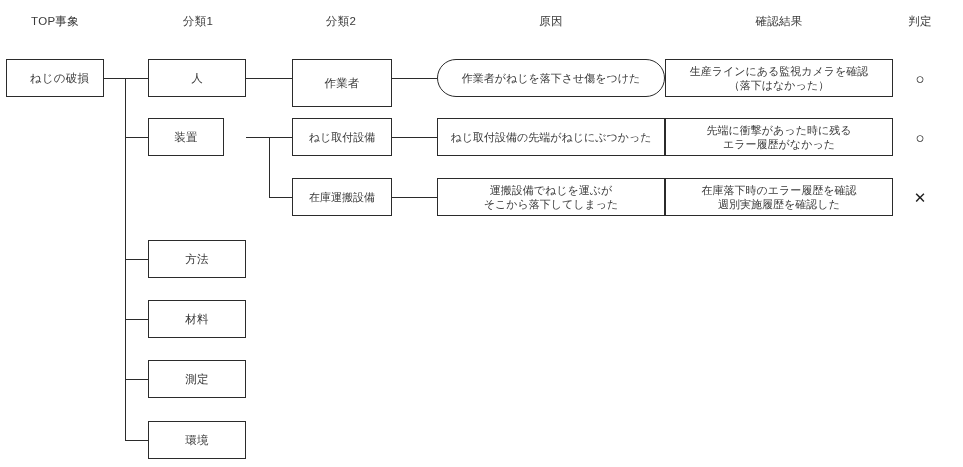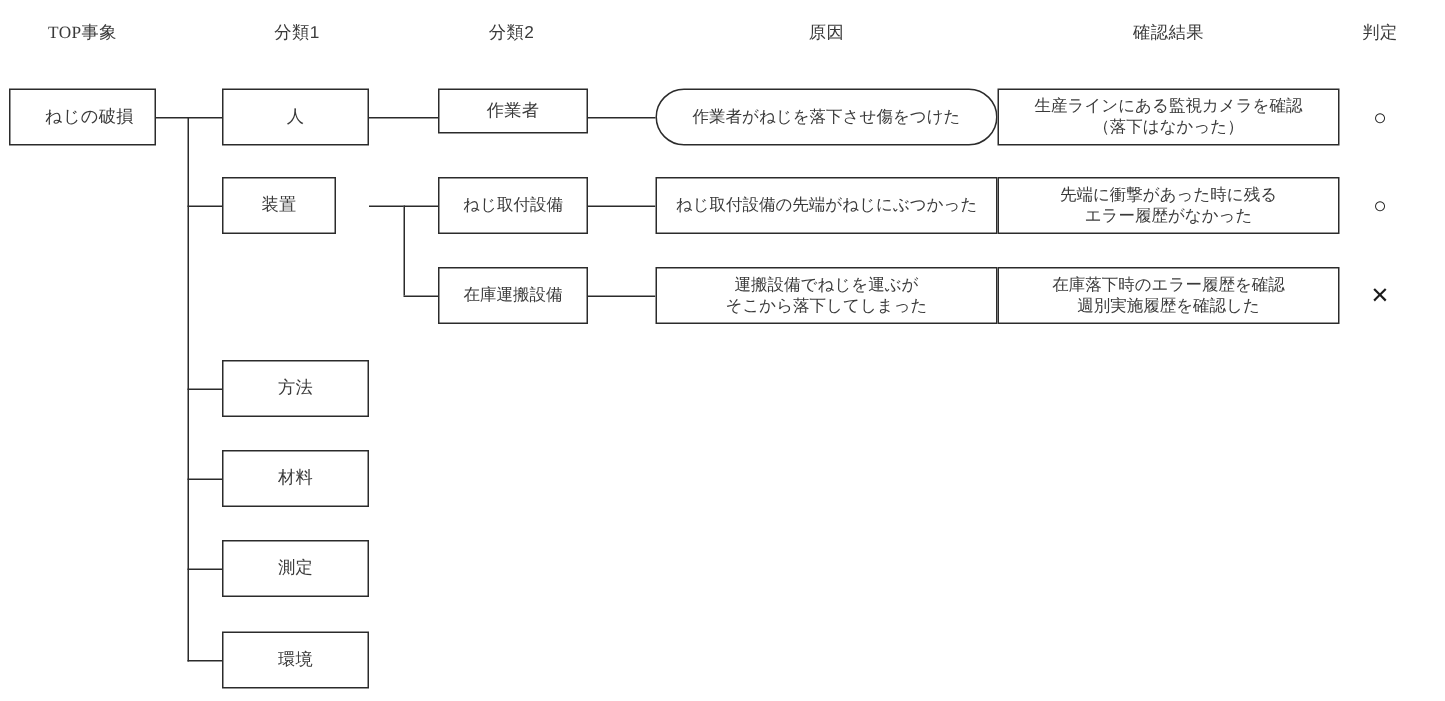--- a/index.html
+++ b/index.html
@@ -60,21 +60,21 @@
     text-align: center;
     width: 24px;
   }
   .mark.cross { font-size: 15px; font-weight: bold; }
 </style>
 </head>
 <body>
 
 <div id="canvas">
 
-  <div class="col-header" style="left:12px; top:14px; width:86px;font-family:Liberation Serif, serif;">TOP事象</div>
+  <div class="col-header" style="left:12px; top:14px; width:86px;">TOP事象</div>
   <div class="col-header" style="left:155px; top:14px; width:86px;">分類1</div>
   <div class="col-header" style="left:298px; top:14px; width:86px;">分類2</div>
   <div class="col-header" style="left:456px; top:14px; width:190px;">原因</div>
   <div class="col-header" style="left:684px; top:14px; width:190px;">確認結果</div>
   <div class="col-header" style="left:898px; top:14px; width:44px;">判定</div>
 
   <div class="line-h" style="left:104px; top:78px; width:44px;"></div>
 
   <div class="line-v" style="left:125px; top:78px; height:363px;"></div>
 
@@ -111,21 +111,21 @@
   <div class="node" style="left:148px; top:300px; width:98px; height:38px;">
     <span>材料</span>
   </div>
   <div class="node" style="left:148px; top:360px; width:98px; height:38px;">
     <span>測定</span>
   </div>
   <div class="node" style="left:148px; top:421px; width:98px; height:38px;">
     <span>環境</span>
   </div>
 
-  <div class="node" style="left:292px; top:59px; width:100px; height:30px;">
+  <div class="node" style="left:292px; top:59px; width:100px; height:48px;">
     <span>作業者</span>
   </div>
   <div class="node tight" style="left:292px; top:118px; width:100px; height:38px;">
     <span>ねじ取付設備</span>
   </div>
   <div class="node tight" style="left:292px; top:178px; width:100px; height:38px;">
     <span>在庫運搬設備</span>
   </div>
 
   <div class="node tight" style="left:437px; top:59px; width:228px; height:38px;border-radius:19px;">

